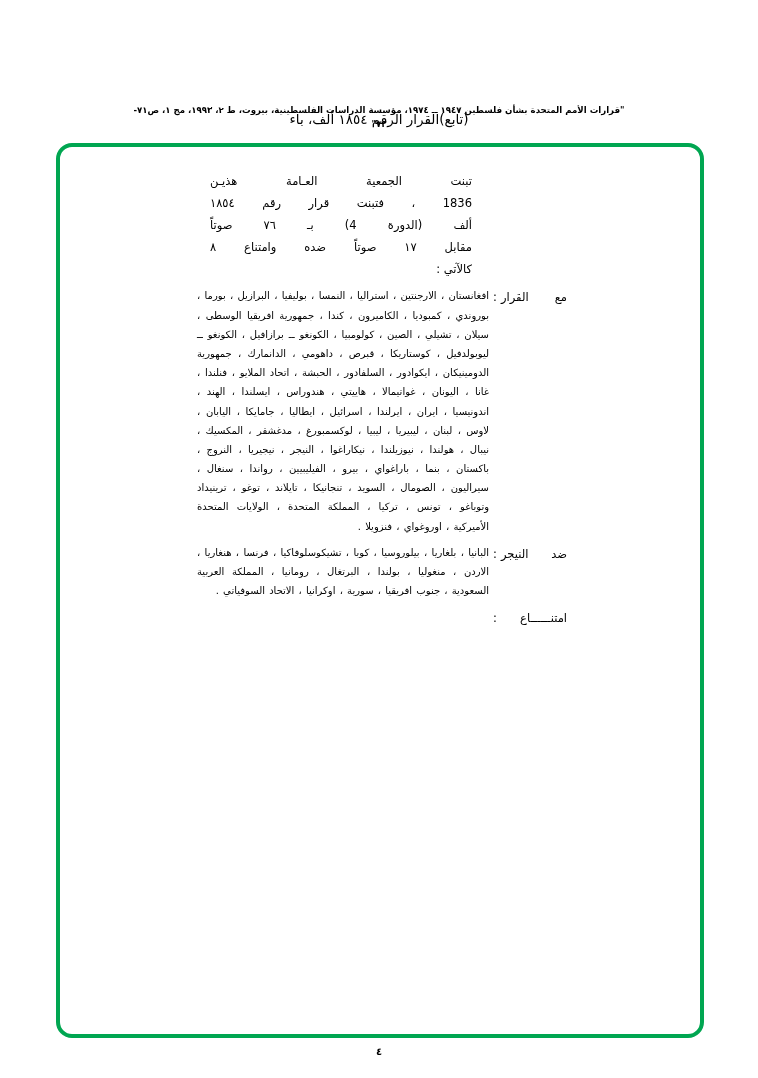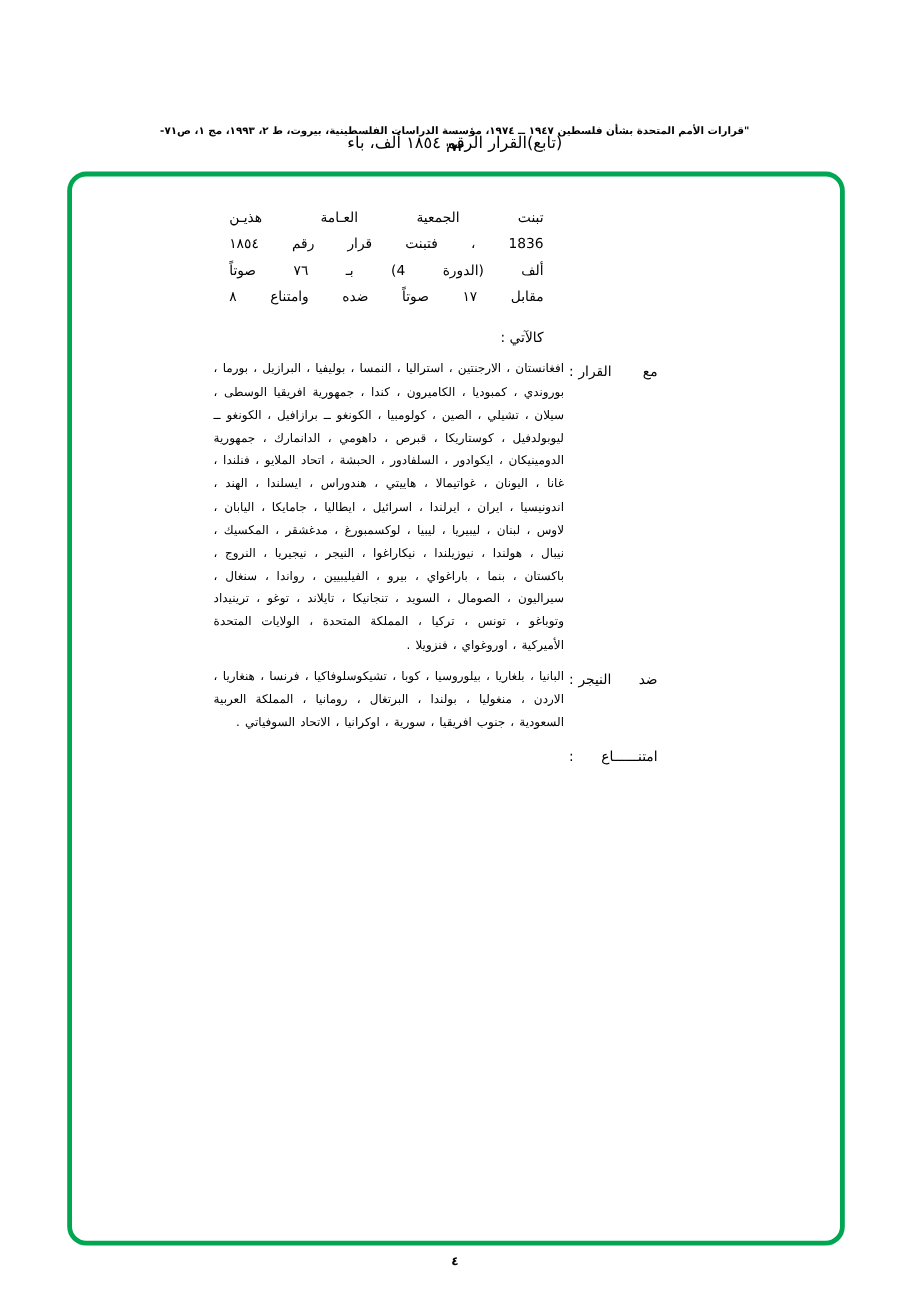--- a/index.html
+++ b/index.html
@@ -52,38 +52,37 @@
     left: 56px;
     width: 648px;
     height: 895px;
     border: 4px solid #00a651;
     border-radius: 16px;
     box-sizing: border-box;
   }
   .content {
     position: absolute;
     top: 170px;
-    left: 40px;
+    left: 59px;
     width: 648px;
     direction: rtl;
   }
   .intro {
     width: 262px;
     margin: 0 auto 0 auto;
     margin-right: 235px;
     font-size: 11.5px;
     line-height: 1.92;
     text-align: justify;
     text-align-last: justify;
     direction: rtl;
   }
   .intro .last {
     text-align: right;
     text-align-last: right;
-    margin-top: 12px;
   }
   .vote-block {
     margin-top: 6px;
     margin-right: 140px;
     width: 370px;
   }
   .vote-row {
     display: flex;
     flex-direction: row;
     direction: rtl;

